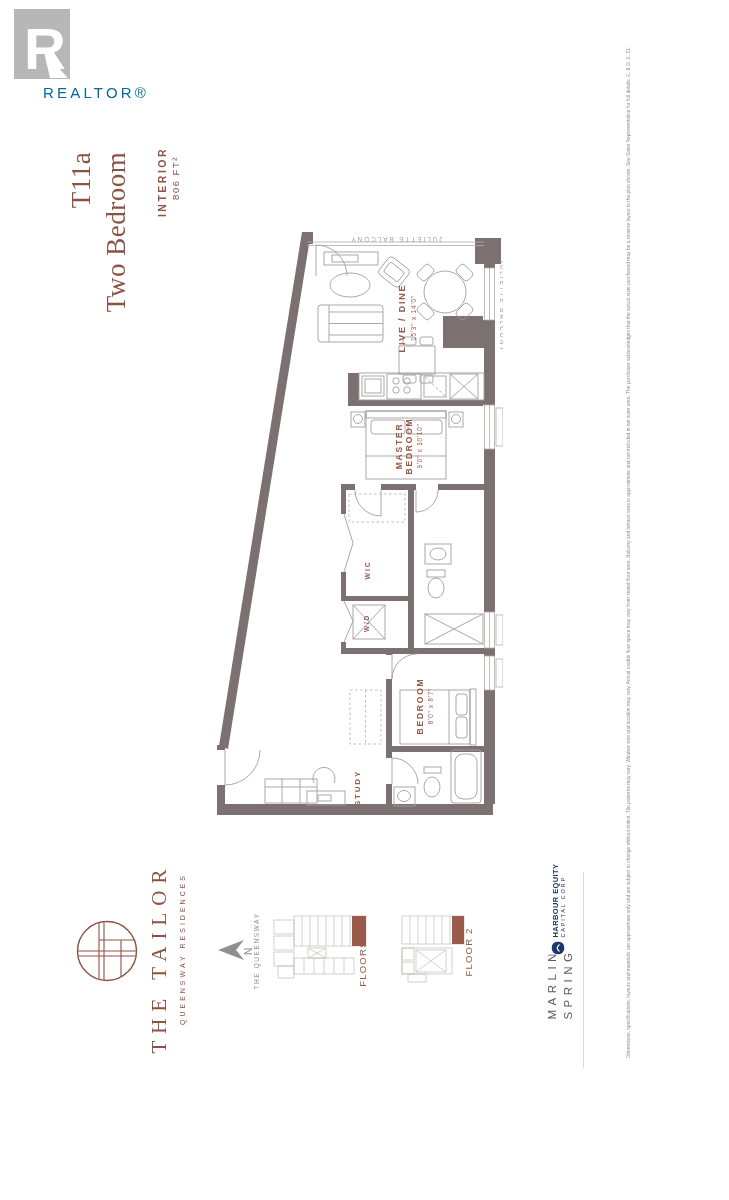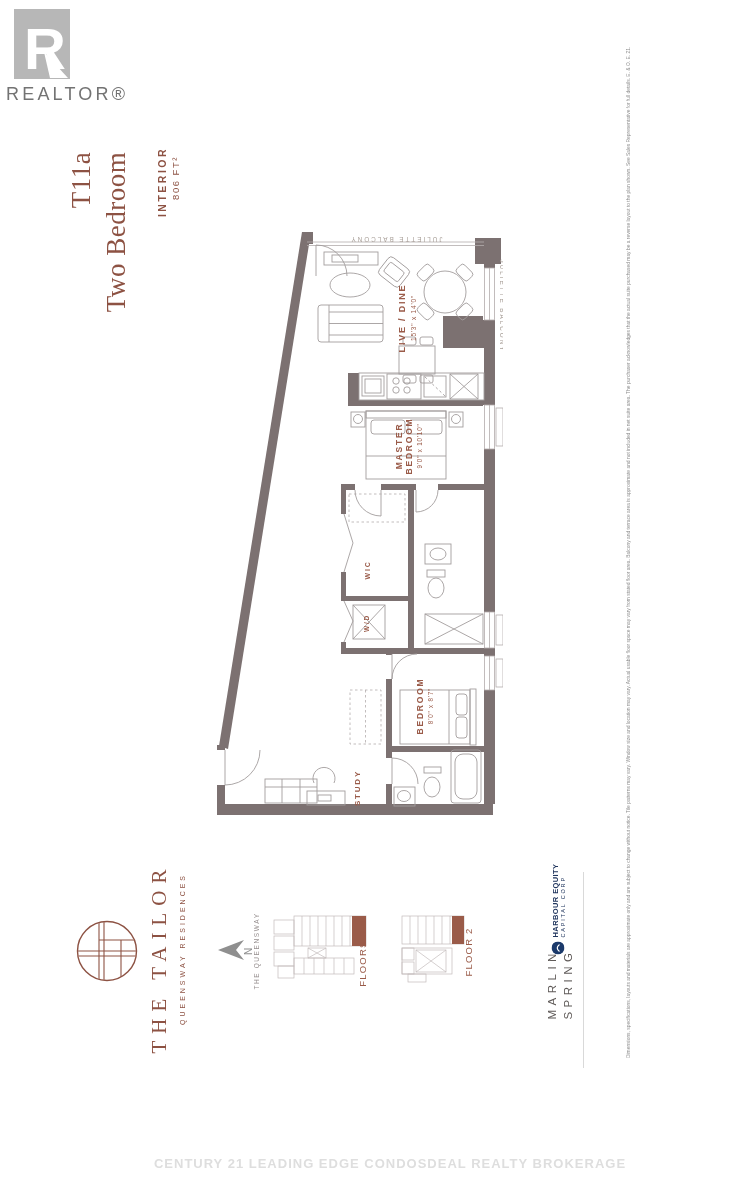--- a/index.html
+++ b/index.html
@@ -6,21 +6,21 @@
   .page{position:relative;width:729px;height:1200px;background:#fff;overflow:hidden;
         font-family:"Liberation Sans",sans-serif;}
   .abs{position:absolute;}
   .rot{position:absolute;white-space:nowrap;transform:translate(-50%,-50%) rotate(-90deg);}
   .serif{font-family:"Liberation Serif",serif;}
   .accent{color:#8d5243;}
   .t-unit{font-size:27px;letter-spacing:.5px;}
   .t-type{font-size:27px;letter-spacing:.5px;}
   .t-int{font-size:10.5px;font-weight:bold;letter-spacing:2.5px;}
   .t-area{font-size:9.5px;letter-spacing:1.5px;}
-  .realtor-word{font-size:18px;letter-spacing:3.2px;color:#737373;}
+  .realtor-word{font-size:15px;letter-spacing:3.2px;color:#0369a1;margin-left:37px;}
   .tailor-word{font-size:21px;letter-spacing:7px;}
   .tailor-sub{font-size:7px;letter-spacing:3px;}
   .kp-label{font-size:9.5px;letter-spacing:1.2px;color:#9a5b49;}
   .street{font-size:6.5px;letter-spacing:1.6px;color:#979090;}
   .marlin{font-size:11.5px;letter-spacing:4.5px;color:#5f5a58;line-height:1.4;text-align:left;}
   .harbour{display:flex;align-items:center;gap:4px;}
   .harbour .txt{text-align:left;color:#21365e;}
   .harbour .l1{font-size:7.5px;font-weight:bold;letter-spacing:.4px;}
   .harbour .l2{font-size:5.5px;letter-spacing:1.8px;}
   .divider{position:absolute;left:583px;top:872px;width:1px;height:196px;background:#d9d9d9;}
@@ -329,15 +329,14 @@
       <div class="l2">CAPITAL CORP</div>
     </div>
   </div>
 
   <div class="divider"></div>
 
   <div class="rot" style="left:629px;top:960px;">
     <div class="disc">Dimensions, specifications, layouts and materials are approximate only and are subject to change without notice. Tile patterns may vary. Window size and location may vary. Actual usable floor space may vary from stated floor area. Balcony and terrace area is approximate and not included in net suite area. The purchaser acknowledges that the actual suite purchased may be a reverse layout to the plan shown. See Sales Representative for full details. E. &amp; O. E. 21.</div>
   </div>
 
-  <div class="watermark">CENTURY 21 LEADING EDGE CONDOSDEAL REALTY BROKERAGE</div>
 
 </div>
 
 </body></html>

